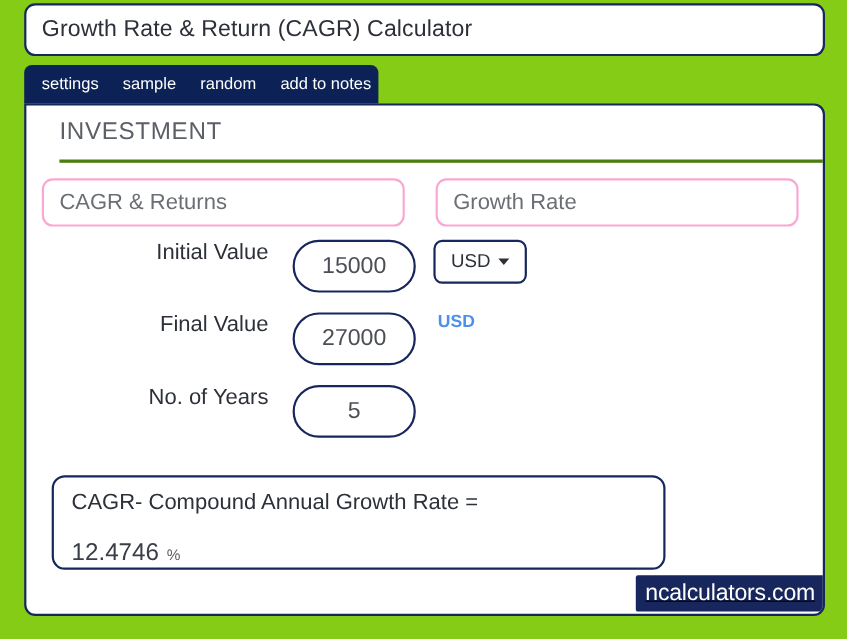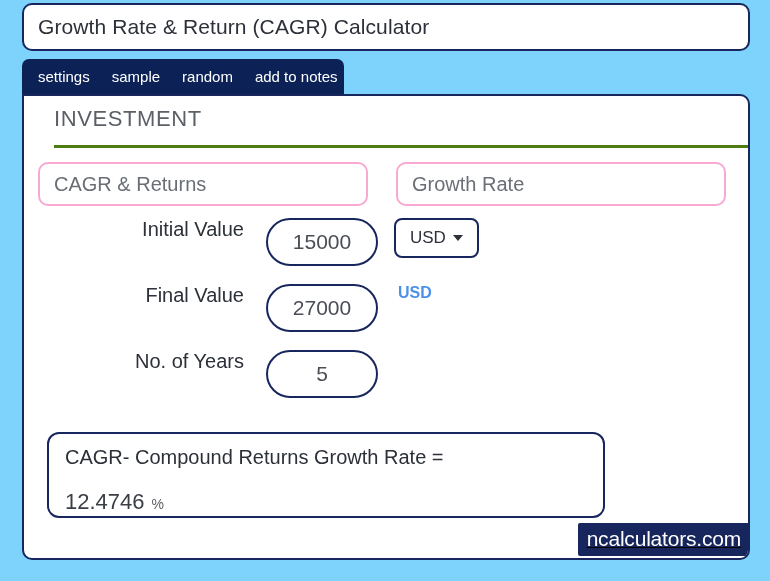--- a/index.html
+++ b/index.html
@@ -12,21 +12,21 @@
     height: 581px;
     overflow: hidden;
     font-family: "Liberation Sans", sans-serif;
     -webkit-font-smoothing: antialiased;
   }
 
   .app {
     position: relative;
     width: 770px;
     height: 581px;
-    background: #7dd3fc;
+    background: #84cc16;
   }
 
   
   .titlebar {
     position: absolute;
     left: 22px;
     top: 3px;
     width: 728px;
     height: 48px;
     box-sizing: border-box;
@@ -289,21 +289,21 @@
       </div>
 
       <div class="form-row">
         <span class="field-label">No. of Years</span>
         <div class="field-input">5</div>
       </div>
 
     </div>
 
     <div class="result-box">
-      <div class="result-label">CAGR- Compound Returns Growth Rate  =</div>
+      <div class="result-label">CAGR- Compound Annual Growth Rate  =</div>
       <div class="result-value-line">
         <span class="result-value">12.4746</span>
         <span class="result-unit">%</span>
       </div>
     </div>
 
     <div class="watermark">
       <span class="watermark-text">ncalculators.com</span>
     </div>
 

